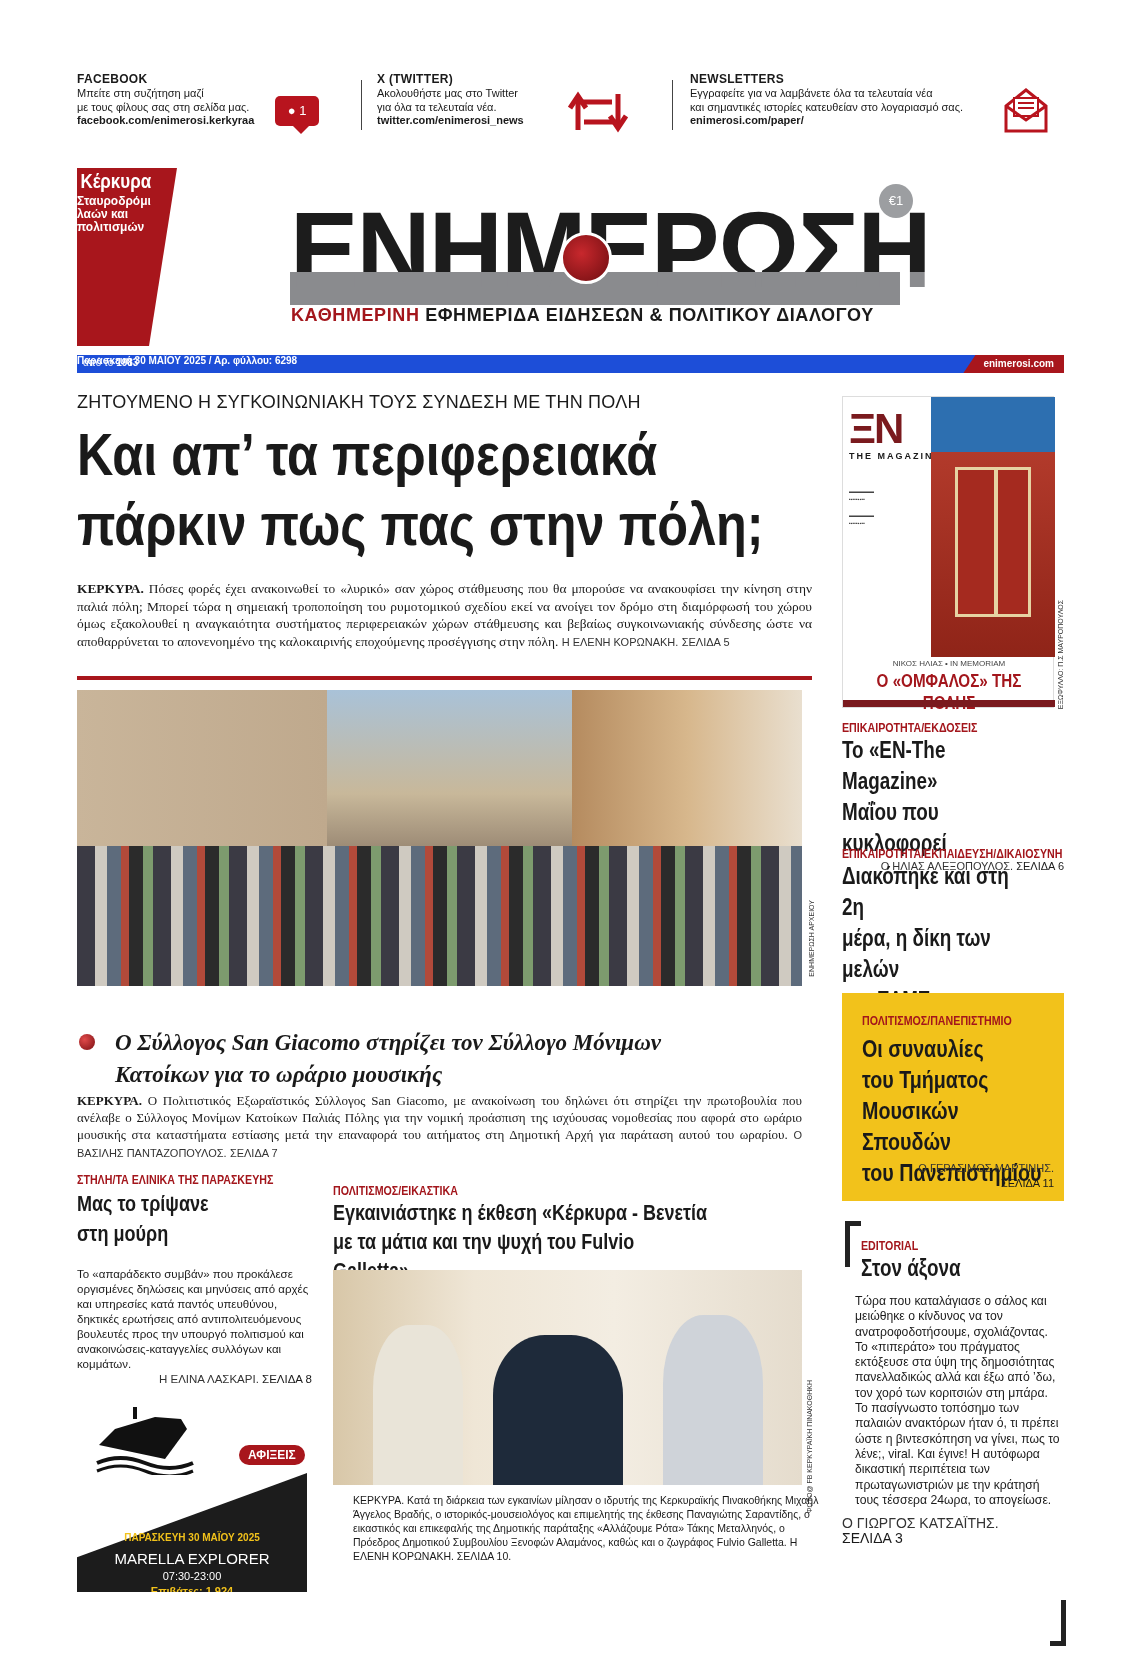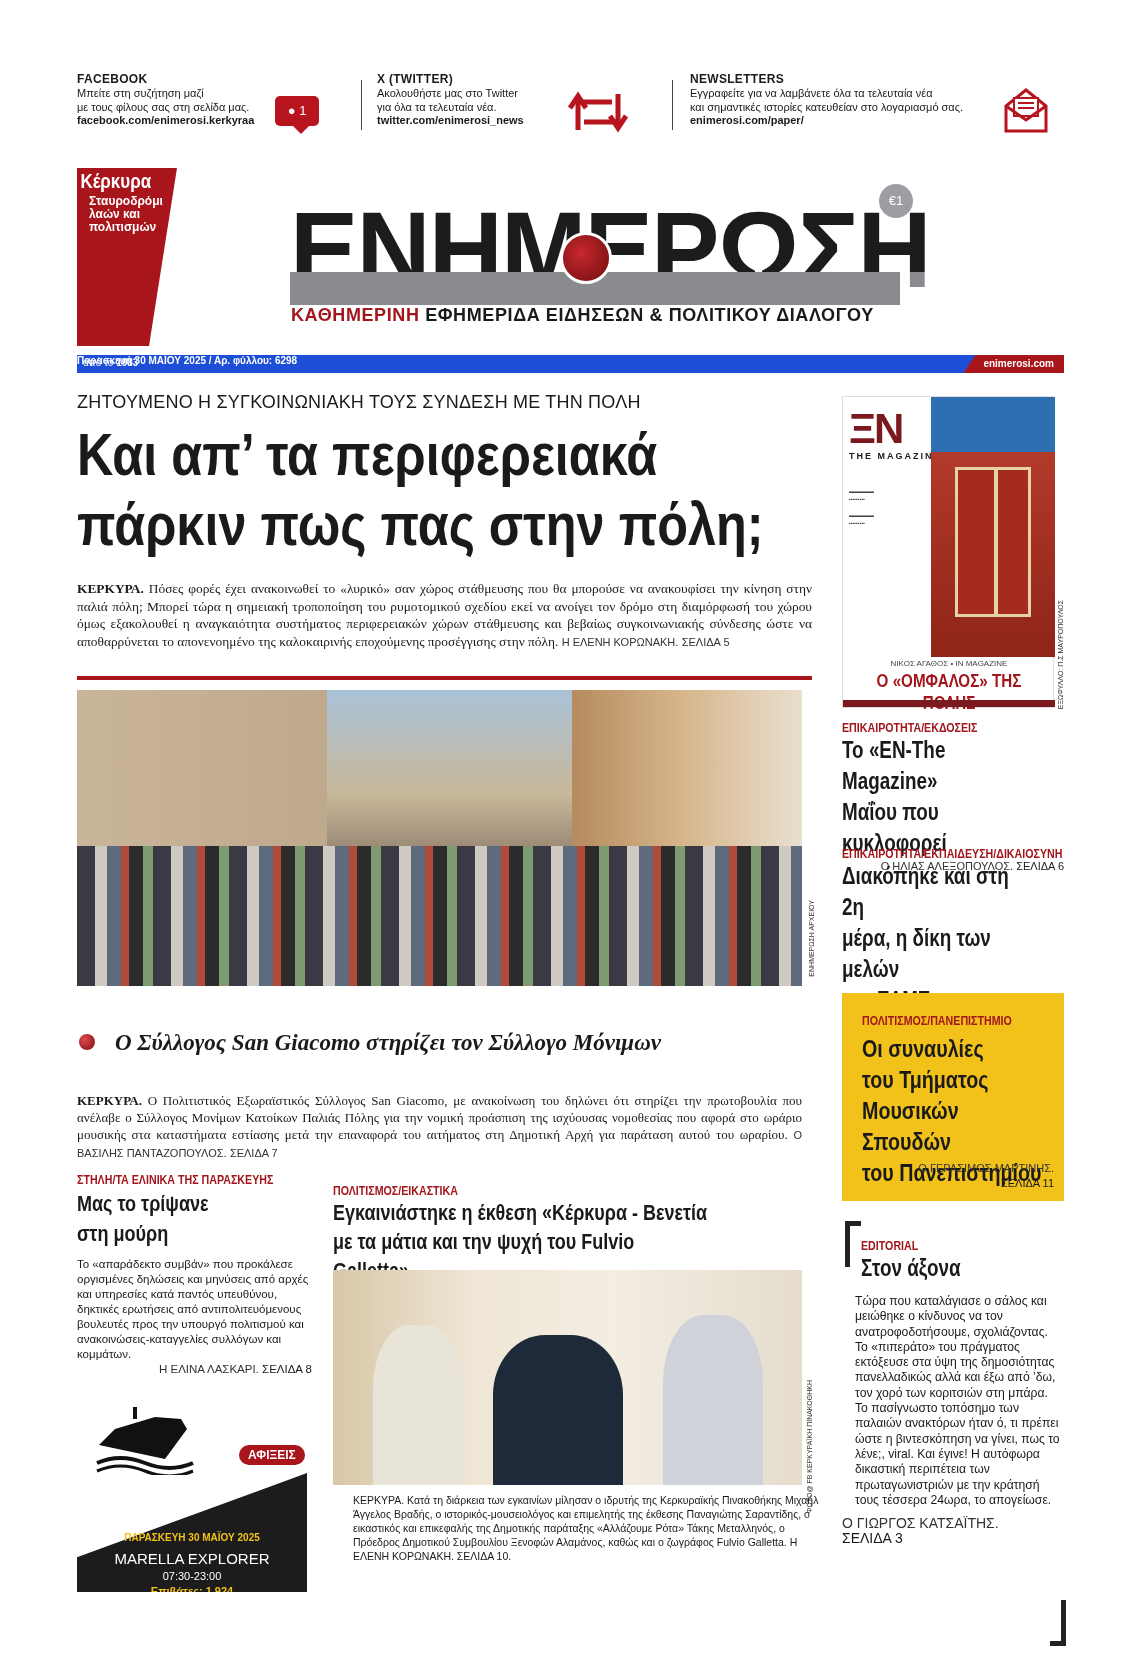--- a/index.html
+++ b/index.html
@@ -7,21 +7,21 @@
 .abs{position:absolute}
 .red{color:#a3161c}
 
 .promo-title{font-weight:900;font-size:12px;letter-spacing:.3px}
 .promo-text{font-size:11px;line-height:14px}
 .promo-link{font-size:11px;font-weight:700}
 .vline{width:1px;background:#444}
 
 .kerk{left:77px;top:168px;width:100px;height:178px;background:#a8161c;clip-path:polygon(0 0,100% 0,72% 100%,0 100%)}
 .kerk h3{color:#fff;font-size:20px;font-weight:900;padding:2px 4px;transform:scaleX(.85);transform-origin:left}
-.kerk p{color:#fff;font-size:12px;font-weight:700;line-height:13px;padding-left:12px}
+.kerk p{color:#fff;font-size:12px;font-weight:700;line-height:13px;}
 .logo{left:290px;top:200px;font-size:108px;font-weight:900;letter-spacing:-2px;line-height:100px;color:#1c1c1c;transform:scaleX(.95);transform-origin:left}
 .tagline{left:291px;top:305px;font-size:18px;font-weight:700;letter-spacing:.6px}
 .euro{left:879px;top:184px;width:34px;height:34px;border-radius:50%;background:#9c9ea1;color:#fff;font-size:13px;text-align:center;line-height:34px}
 .dateline{left:77px;top:355px;width:987px;height:18px;background:#1d4ed8;color:#fff;font-size:10px;font-weight:700}
 .dateline .site{position:absolute;right:0;top:0;height:18px;background:#a8161c;padding:0 10px 0 20px;clip-path:polygon(12px 0,100% 0,100% 100%,0 100%);line-height:18px}
 
 .kicker{left:77px;top:392px;font-size:18px;letter-spacing:.2px}
 .headline{left:77px;top:420px;font-size:60px;font-weight:700;line-height:70px;transform:scaleX(.84);transform-origin:left;width:820px}
 .lead{left:77px;top:580px;width:735px;font-family:"Liberation Serif",serif;font-size:13.4px;line-height:17.5px;text-align:justify}
 .lead b{font-weight:700}
@@ -137,32 +137,33 @@
 <div class="abs photo1">
   <div class="bldL"></div>
     <div class="bldR"></div>
     <div class="crowd"></div>
 </div>
 <div class="abs credit" style="left:808px;top:900px">ΕΝΗΜΕΡΩΣΗ ΑΡΧΕΙΟΥ</div>
 
 <div class="abs bullet"></div>
 <div class="abs sub-head" style="left:115px">
   <div>Ο Σύλλογος San Giacomo στηρίζει τον Σύλλογο Μόνιμων</div>
+  <div>Κατοίκων για το ωράριο μουσικής</div>
 </div>
 <div class="abs body2">
   <b>ΚΕΡΚΥΡΑ.</b> <span>Ο Πολιτιστικός Εξωραϊστικός Σύλλογος San Giacomo, με ανακοίνωση του δηλώνει ότι στηρίζει την πρωτοβουλία που ανέλαβε ο Σύλλογος Μονίμων Κατοίκων Παλιάς Πόλης για την νομική προάσπιση της ισχύουσας νομοθεσίας που αφορά στο ωράριο μουσικής στα καταστήματα εστίασης μετά την επαναφορά του αιτήματος στη Δημοτική Αρχή για παράταση αυτού του ωραρίου.</span> <span class="byline">Ο ΒΑΣΙΛΗΣ ΠΑΝΤΑΖΟΠΟΥΛΟΣ.</span> <span class="byline">ΣΕΛΙΔΑ 7</span>
 </div>
 
 <div class="abs" style="left:77px;top:1172px;width:235px">
   <div class="sec">ΣΤΗΛΗ/ΤΑ ΕΛΙΝΙΚΑ ΤΗΣ ΠΑΡΑΣΚΕΥΗΣ</div>
   <div class="h2" style="margin-top:2px">
     <div>Μας το τρίψανε</div>
       <div>στη μούρη</div>
   </div>
-  <div class="small" style="margin-top:8px">Το «απαράδεκτο συμβάν» που προκάλεσε οργισμένες δηλώσεις και μηνύσεις από αρχές και υπηρεσίες κατά παντός υπευθύνου, δηκτικές ερωτήσεις από αντιπολιτευόμενους βουλευτές προς την υπουργό πολιτισμού και ανακοινώσεις-καταγγελίες συλλόγων και κομμάτων.</div>
+  <div class="small" style="margin-top:18px">Το «απαράδεκτο συμβάν» που προκάλεσε οργισμένες δηλώσεις και μηνύσεις από αρχές και υπηρεσίες κατά παντός υπευθύνου, δηκτικές ερωτήσεις από αντιπολιτευόμενους βουλευτές προς την υπουργό πολιτισμού και ανακοινώσεις-καταγγελίες συλλόγων και κομμάτων.</div>
   <div class="small" style="text-align:right"><span style="color:#333">Η ΕΛΙΝΑ ΛΑΣΚΑΡΙ.</span> <span>ΣΕΛΙΔΑ 8</span></div>
 </div>
 
 <div class="abs ad">
   <div class="white"></div>
   <svg style="position:absolute;left:18px;top:18px" width="100" height="70" viewBox="0 0 100 70">
     <path d="M4 40 L20 24 L60 12 L86 14 L92 24 L70 54 Z" fill="#111"></path>
       <rect x="38" y="2" width="4" height="12" fill="#111"></rect>
     <path d="M2 58 Q25 48 50 58 T98 58" stroke="#111" stroke-width="4" fill="none"></path>
       <path d="M2 66 Q25 56 50 66 T98 66" stroke="#111" stroke-width="3" fill="none"></path>
@@ -189,21 +190,21 @@
 <div class="abs credit" style="left:806px;top:1380px">ΦΩΤΟ@ FB ΚΕΡΚΥΡΑΪΚΗ ΠΙΝΑΚΟΘΗΚΗ</div>
 <div class="abs caption">ΚΕΡΚΥΡΑ. Κατά τη διάρκεια των εγκαινίων μίλησαν ο ιδρυτής της Κερκυραϊκής Πινακοθήκης Μιχαήλ Άγγελος Βραδής, ο ιστορικός-μουσειολόγος και επιμελητής της έκθεσης Παναγιώτης Σαραντίδης, ο εικαστικός και επικεφαλής της Δημοτικής παράταξης «Αλλάζουμε Ρότα» Τάκης Μεταλληνός, ο Πρόεδρος Δημοτικού Συμβουλίου Ξενοφών Αλαμάνος, καθώς και ο ζωγράφος Fulvio Galletta. Η ΕΛΕΝΗ ΚΟΡΩΝΑΚΗ. ΣΕΛΙΔΑ 10.</div>
 
 <div class="abs mag">
   <div class="magtitle">ΞΝ</div>
   <div class="magsub">THE MAGAZINE</div>
   <div class="maglines">▬▬▬▬▬<br>▪▪▪▪▪▪▪▪▪<br><br>▬▬▬▬▬<br>▪▪▪▪▪▪▪▪▪</div>
   <div class="magart">
       <div class="door"></div>
     </div>
-  <div class="magcap">ΝΙΚΟΣ ΑΓΑΘΟΣ • IN MAGAZINE</div>
+  <div class="magcap">ΝΙΚΟΣ ΗΛΙΑΣ • IN MEMORIAM</div>
   <div class="magh">Ο «ΟΜΦΑΛΟΣ» ΤΗΣ ΠΟΛΗΣ</div>
   <div class="magbar"></div>
 </div>
 <div class="abs credit" style="left:1057px;top:600px">ΕΞΩΦΥΛΛΟ: Π.Σ ΜΑΥΡΟΠΟΥΛΟΣ</div>
 
 <div class="abs" style="left:842px;top:720px;width:222px">
   <div class="sec">ΕΠΙΚΑΙΡΟΤΗΤΑ/ΕΚΔΟΣΕΙΣ</div>
   <div class="h2" style="font-size:23px;line-height:31px">
     <div>Το «EN-The Magazine»</div>
       <div>Μαΐου που κυκλοφορεί</div>

